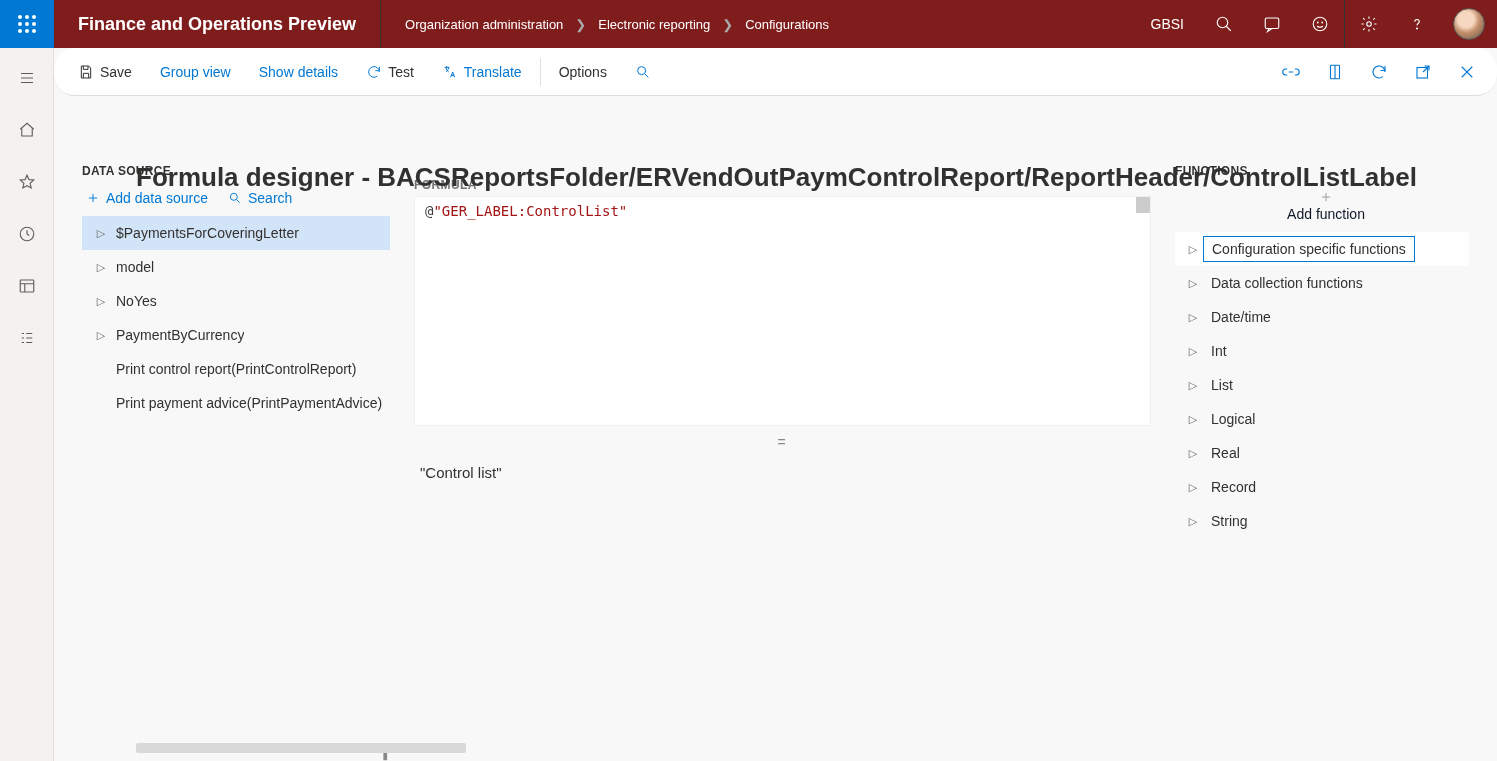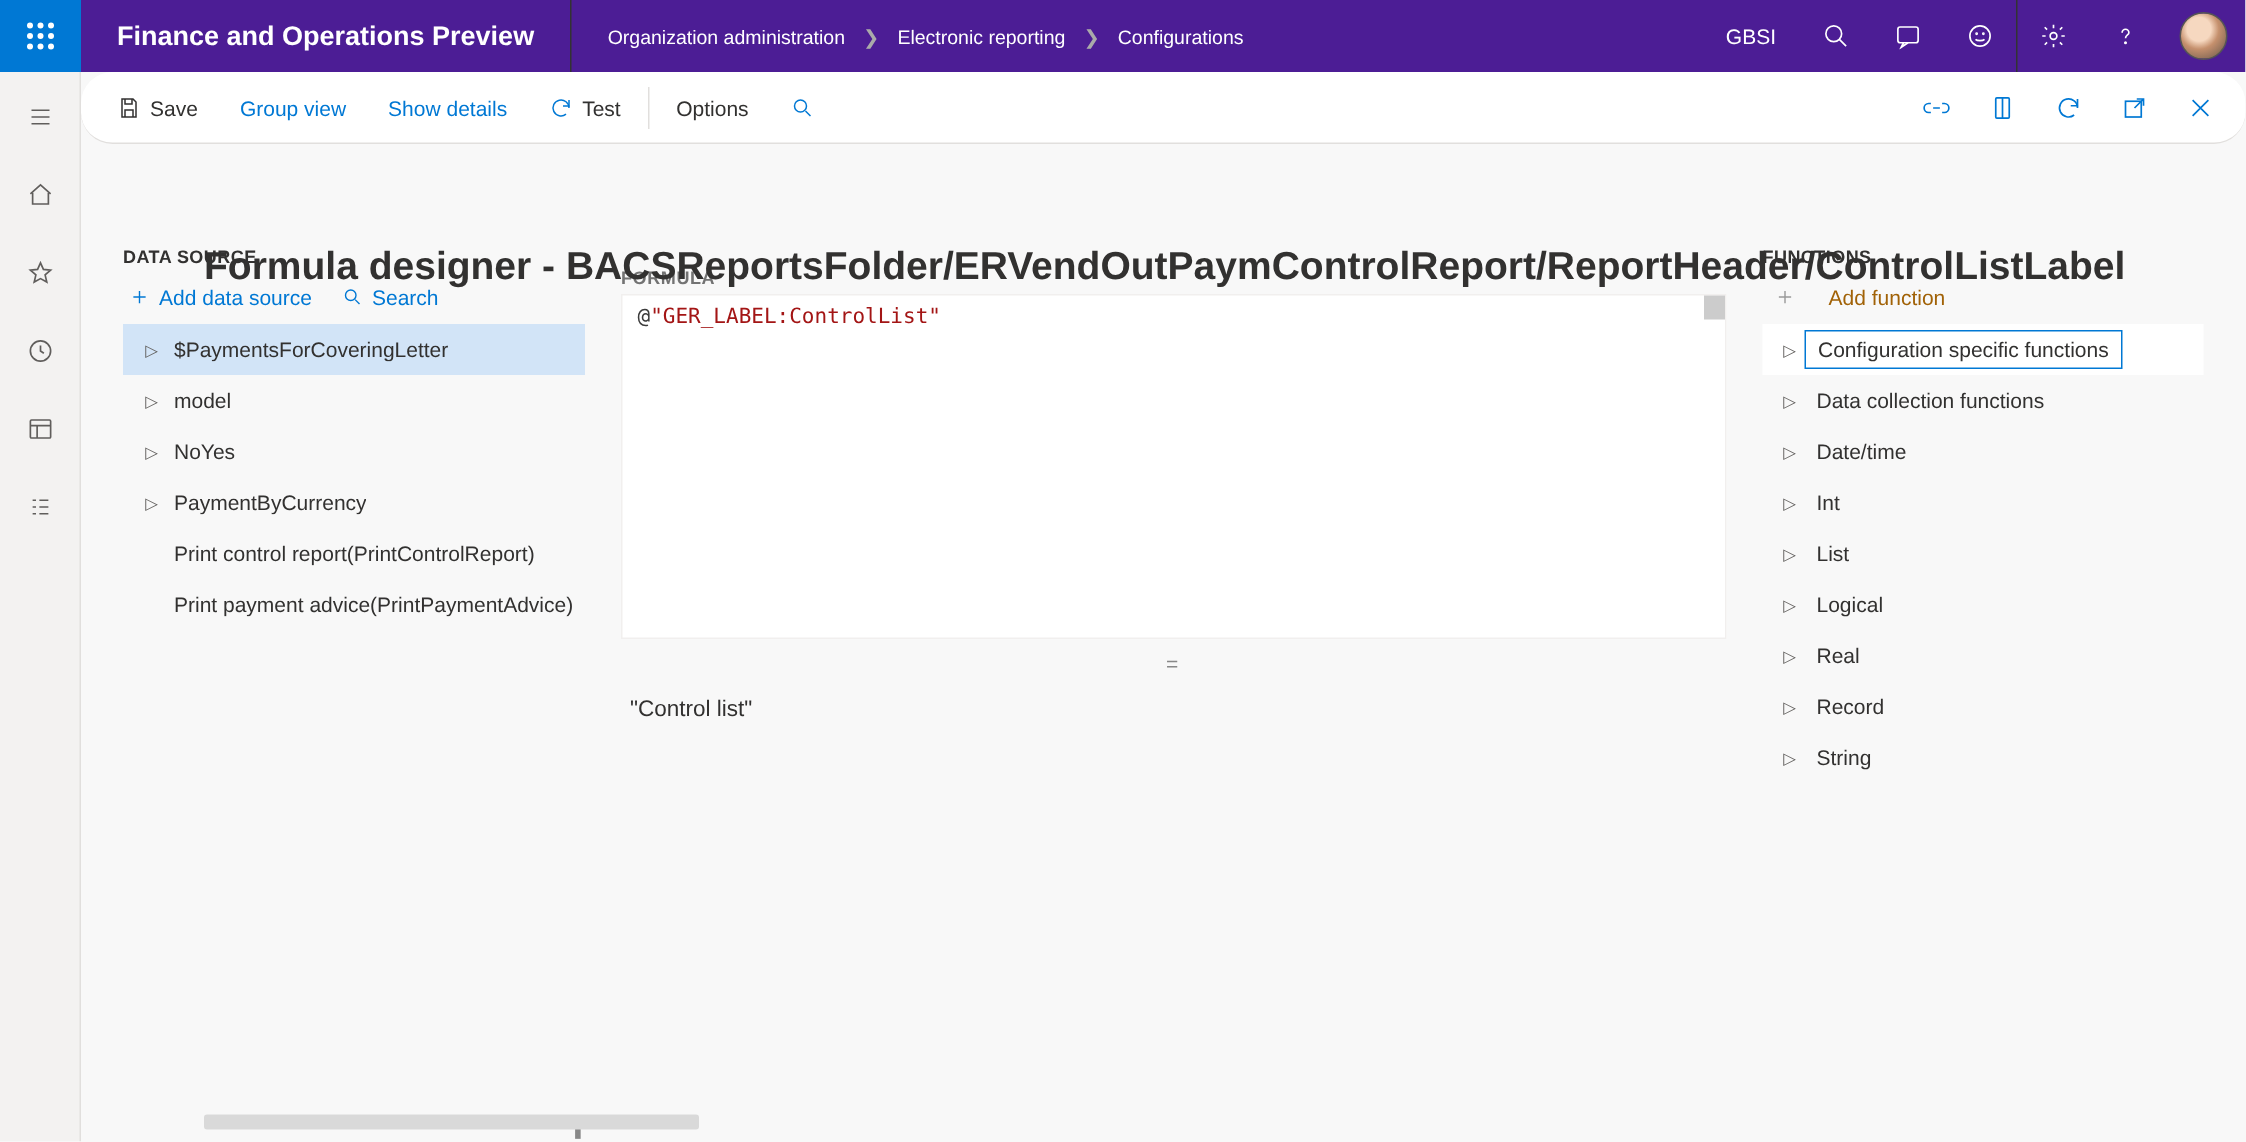--- a/index.html
+++ b/index.html
@@ -1,17 +1,17 @@
 <!DOCTYPE html>
 <html><head>
 <meta charset="utf-8">
 <style>
   * { box-sizing: border-box; margin: 0; padding: 0; }
   html, body { height: 100%; font-family: "Segoe UI", Arial, sans-serif; font-size: 14px; color: #323130; background: #f8f8f8; overflow: hidden; }
-  .topbar { height: 48px; background: #4c1d95; color: #fff; display: flex; align-items: center; }
+  .topbar { height: 48px; background: #7f1d1d; color: #fff; display: flex; align-items: center; }
   .waffle { width: 54px; height: 48px; background: #0078d4; display: flex; align-items: center; justify-content: center; }
   .waffle svg { width: 20px; height: 20px; }
   .app-title { font-size: 18px; font-weight: 600; padding: 0 24px; }
   .top-divider { width: 1px; height: 48px; background: #333; }
   .breadcrumb { display: flex; align-items: center; gap: 12px; padding-left: 24px; color: #fff; font-size: 13px; }
   .bc-sep { color: #aaa; }
   .top-spacer { flex: 1; }
   .top-right { display: flex; align-items: center; height: 40px; }
   .company { padding: 0 16px; font-size: 14px; }
   .top-icon { width: 48px; height: 48px; display: flex; align-items: center; justify-content: center; color: #fff; }
@@ -59,21 +59,21 @@
   .formula-scroll { position: absolute; right: 0; top: 0; width: 14px; height: 16px; background: #ccc; }
   .hgrip { text-align: center; color: #888; padding: 8px 0; user-select: none; letter-spacing: 2px; }
   .tabs { display: flex; gap: 30px; border-bottom: none; margin-bottom: 16px; }
   .tab { padding: 6px 0; color: #888; cursor: pointer; font-size: 15px; }
   .tab.active { color: #323130; border-bottom: 3px solid #0078d4; }
   .overview-val { padding: 6px 0 0 6px; font-size: 15px; }
 
   .rightcol { width: 294px; display: flex; flex-direction: column; }
   .rightcol .section-label { margin-top: 0; }
   .fn-actions { padding: 2px 0 10px 8px; }
-  .fn-action { color: #a16207; display: flex; align-items: center; gap: 22px; cursor: default; }
+  .fn-action { color: #0f172a; display: flex; align-items: center; gap: 2px; cursor: default; flex-direction: column; }
   .fn-action svg { width: 14px; height: 14px; stroke: #999; fill: none; stroke-width: 1.6; }
   .fn-list { }
   .fn-item { display: flex; align-items: center; height: 34px; padding-left: 8px; cursor: pointer; }
   .fn-item .tree-caret { width: 20px; }
   .fn-item.selected { background: #fff; }
   .fn-item.selected .fn-text { border: 1px solid #0078d4; padding: 4px 8px; background: #fff; }
   .fn-text { padding: 4px 8px; }
 
   .title-row { position: absolute; top: 114px; left: 82px; right: 28px; }
   .page-rel { position: relative; }
@@ -199,20 +199,27 @@
       <div class="cmd link">
           <span>Show details</span>
         </div>
       <div class="cmd">
         <svg viewBox="0 0 24 24" style="stroke:#0078d4">
             <path d="M20 12a8 8 0 10-3 6.2"></path>
             <path d="M20 4v6h-6"></path>
           </svg>
         <span>Test</span>
       </div>
+      <div class="cmd link">
+        <svg viewBox="0 0 24 24">
+            <path d="M4 5h7M7 3v2M6 5c0 4 4 7 4 7M10 5c0 4-4 7-4 7"></path>
+            <path d="M13 20l3-8 3 8M14 17h4"></path>
+          </svg>
+        <span>Translate</span>
+      </div>
       <div class="cmd-sep"></div>
       <div class="cmd">
           <span>Options</span>
         </div>
       <div class="cmd">
           <svg viewBox="0 0 24 24" style="stroke:#0078d4">
             <circle cx="10" cy="10" r="6"></circle>
             <path d="M15 15l5 5"></path>
           </svg>
         </div>

